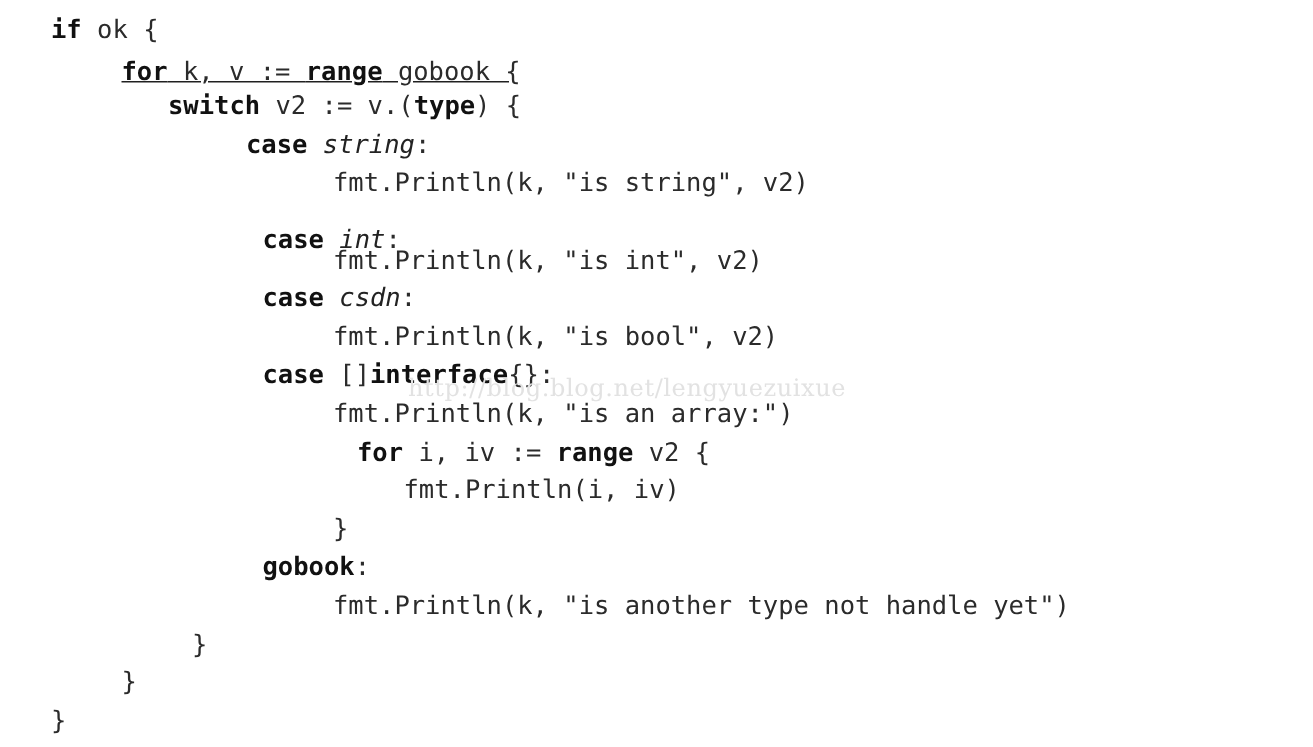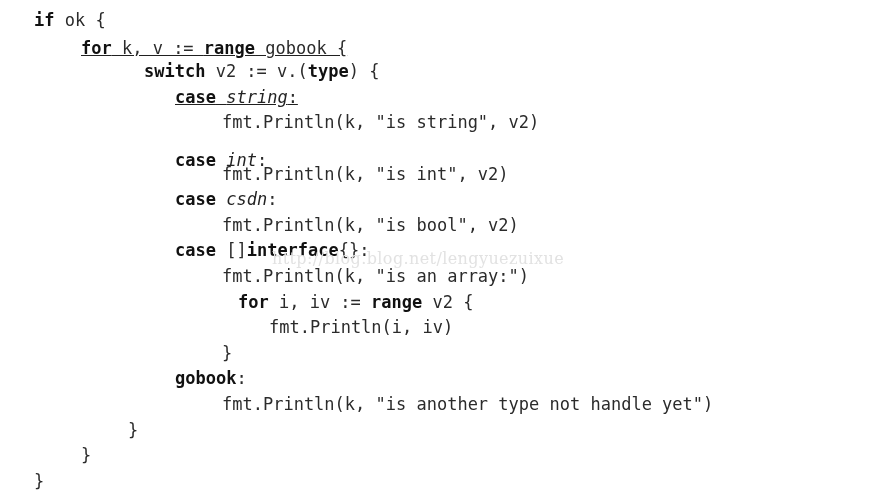--- a/index.html
+++ b/index.html
@@ -66,22 +66,22 @@
     user-select: none;
   }
 </style>
 </head>
 <body>
 
 <div id="code-listing" style="background: rgb(255, 255, 255);">
   <div id="code-lines">
       <div class="code-line" style="left: 34px; top: 8px;"><span class="tok kw">if</span><span class="tok plain"> ok {</span></div>
       <div class="code-line" style="left: 81px; top: 36px; text-decoration: underline;"><span class="tok kw">for</span><span class="tok plain"> k, v := </span><span class="tok kw">range</span><span class="tok plain"> gobook {</span></div>
-      <div class="code-line" style="left: 144px; top: 59.2px; text-align: right;"><span class="tok kw">switch</span><span class="tok plain"> v2 := v.(</span><span class="tok kw">type</span><span class="tok plain">) {</span></div>
-      <div class="code-line" style="left: 175px; top: 84.8px; text-decoration: underline;"><span class="tok kw">case</span><span class="tok plain"> </span><span class="tok typ">string</span><span class="tok plain">:</span></div>
+      <div class="code-line" style="left: 112px; top: 59.2px; text-align: right;"><span class="tok kw">switch</span><span class="tok plain"> v2 := v.(</span><span class="tok kw">type</span><span class="tok plain">) {</span></div>
+      <div class="code-line" style="left: 164px; top: 84.8px;"><span class="tok kw">case</span><span class="tok plain"> </span><span class="tok typ">string</span><span class="tok plain">:</span></div>
       <div class="code-line" style="left: 222px; top: 110.4px;"><span class="tok plain">fmt.Println(k, "is string", v2)</span></div>
       <div class="code-line" style="left: 175px; top: 148px;"><span class="tok kw">case</span><span class="tok plain"> </span><span class="tok typ">int</span><span class="tok plain">:</span></div>
       <div class="code-line" style="left: 222px; top: 161.6px;"><span class="tok plain">fmt.Println(k, "is int", v2)</span></div>
       <div class="code-line" style="left: 175px; top: 187.2px;"><span class="tok kw">case</span><span class="tok plain"> </span><span class="tok typ">csdn</span><span class="tok plain">:</span></div>
       <div class="code-line" style="left: 222px; top: 212.8px;"><span class="tok plain">fmt.Println(k, "is bool", v2)</span></div>
       <div class="code-line" style="left: 175px; top: 238.4px;"><span class="tok kw">case</span><span class="tok plain"> []</span><span class="tok kw">interface</span><span class="tok plain">{}:</span></div>
       <div class="code-line" style="left: 222px; top: 264px;"><span class="tok plain">fmt.Println(k, "is an array:")</span></div>
       <div class="code-line" style="left: 238px; top: 289.6px;"><span class="tok kw">for</span><span class="tok plain"> i, iv := </span><span class="tok kw">range</span><span class="tok plain"> v2 {</span></div>
       <div class="code-line" style="left: 269px; top: 315.2px;"><span class="tok plain">fmt.Println(i, iv)</span></div>
       <div class="code-line" style="left: 222px; top: 340.8px;"><span class="tok plain">}</span></div>

